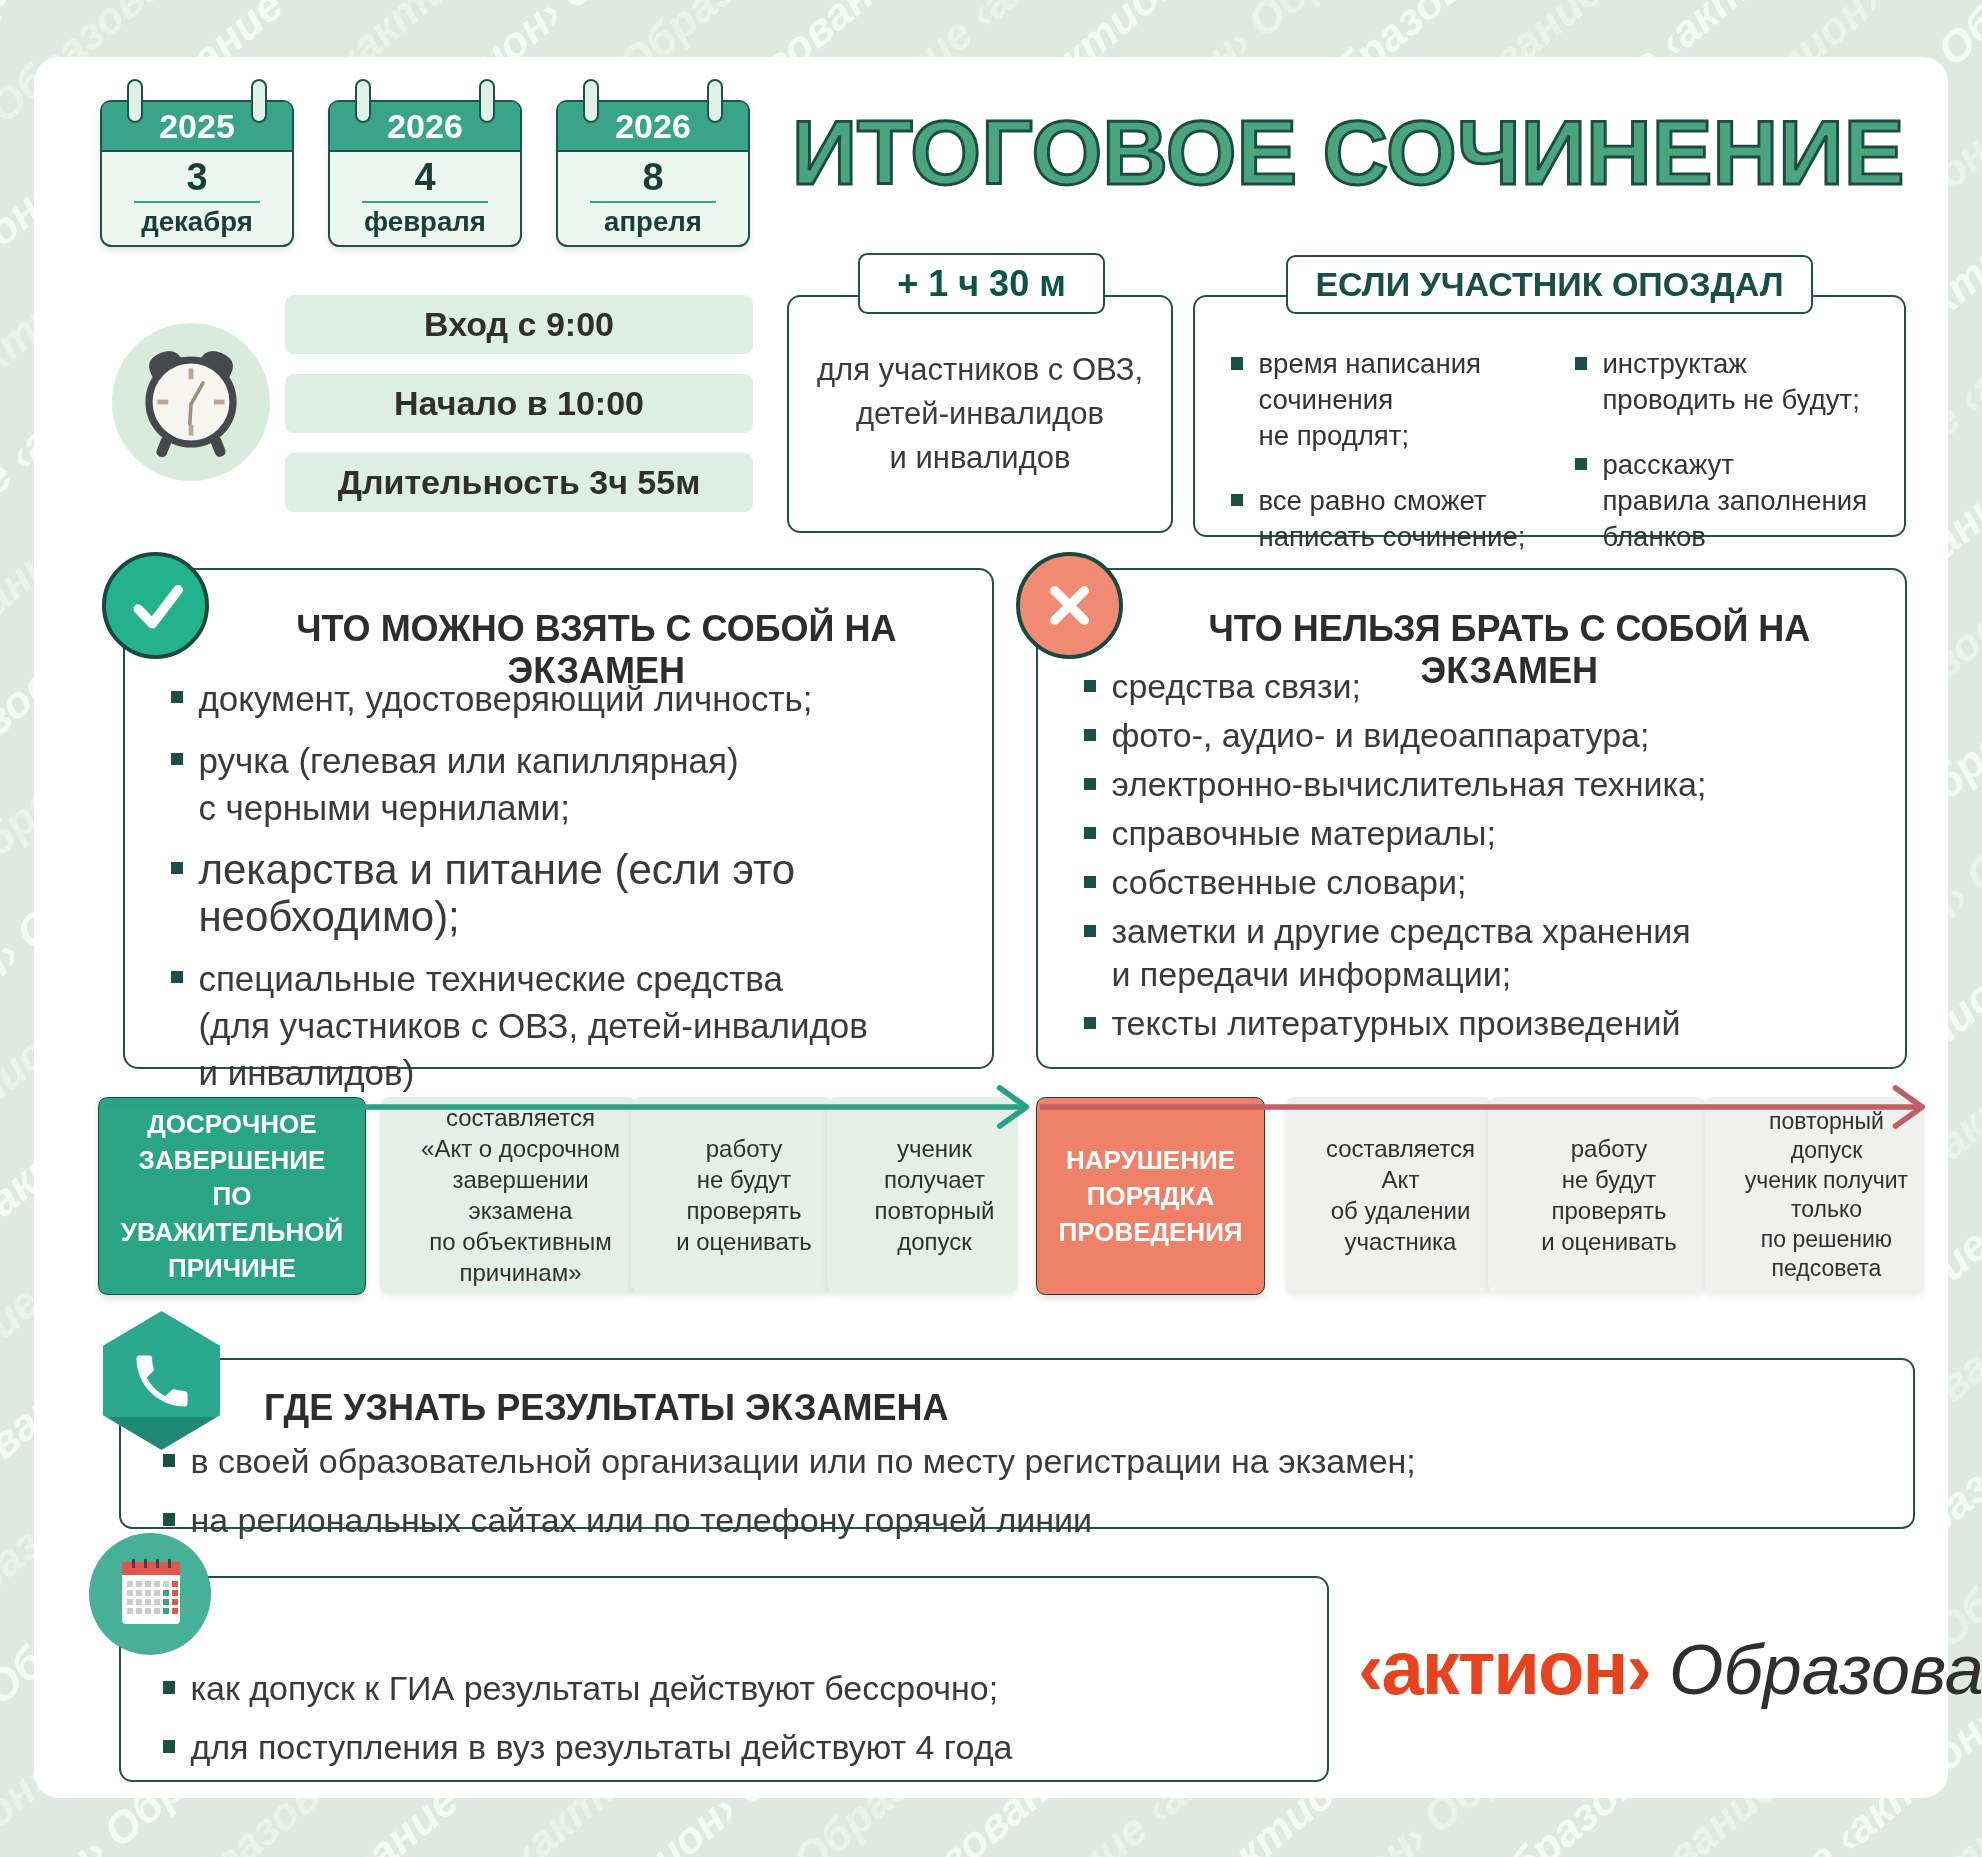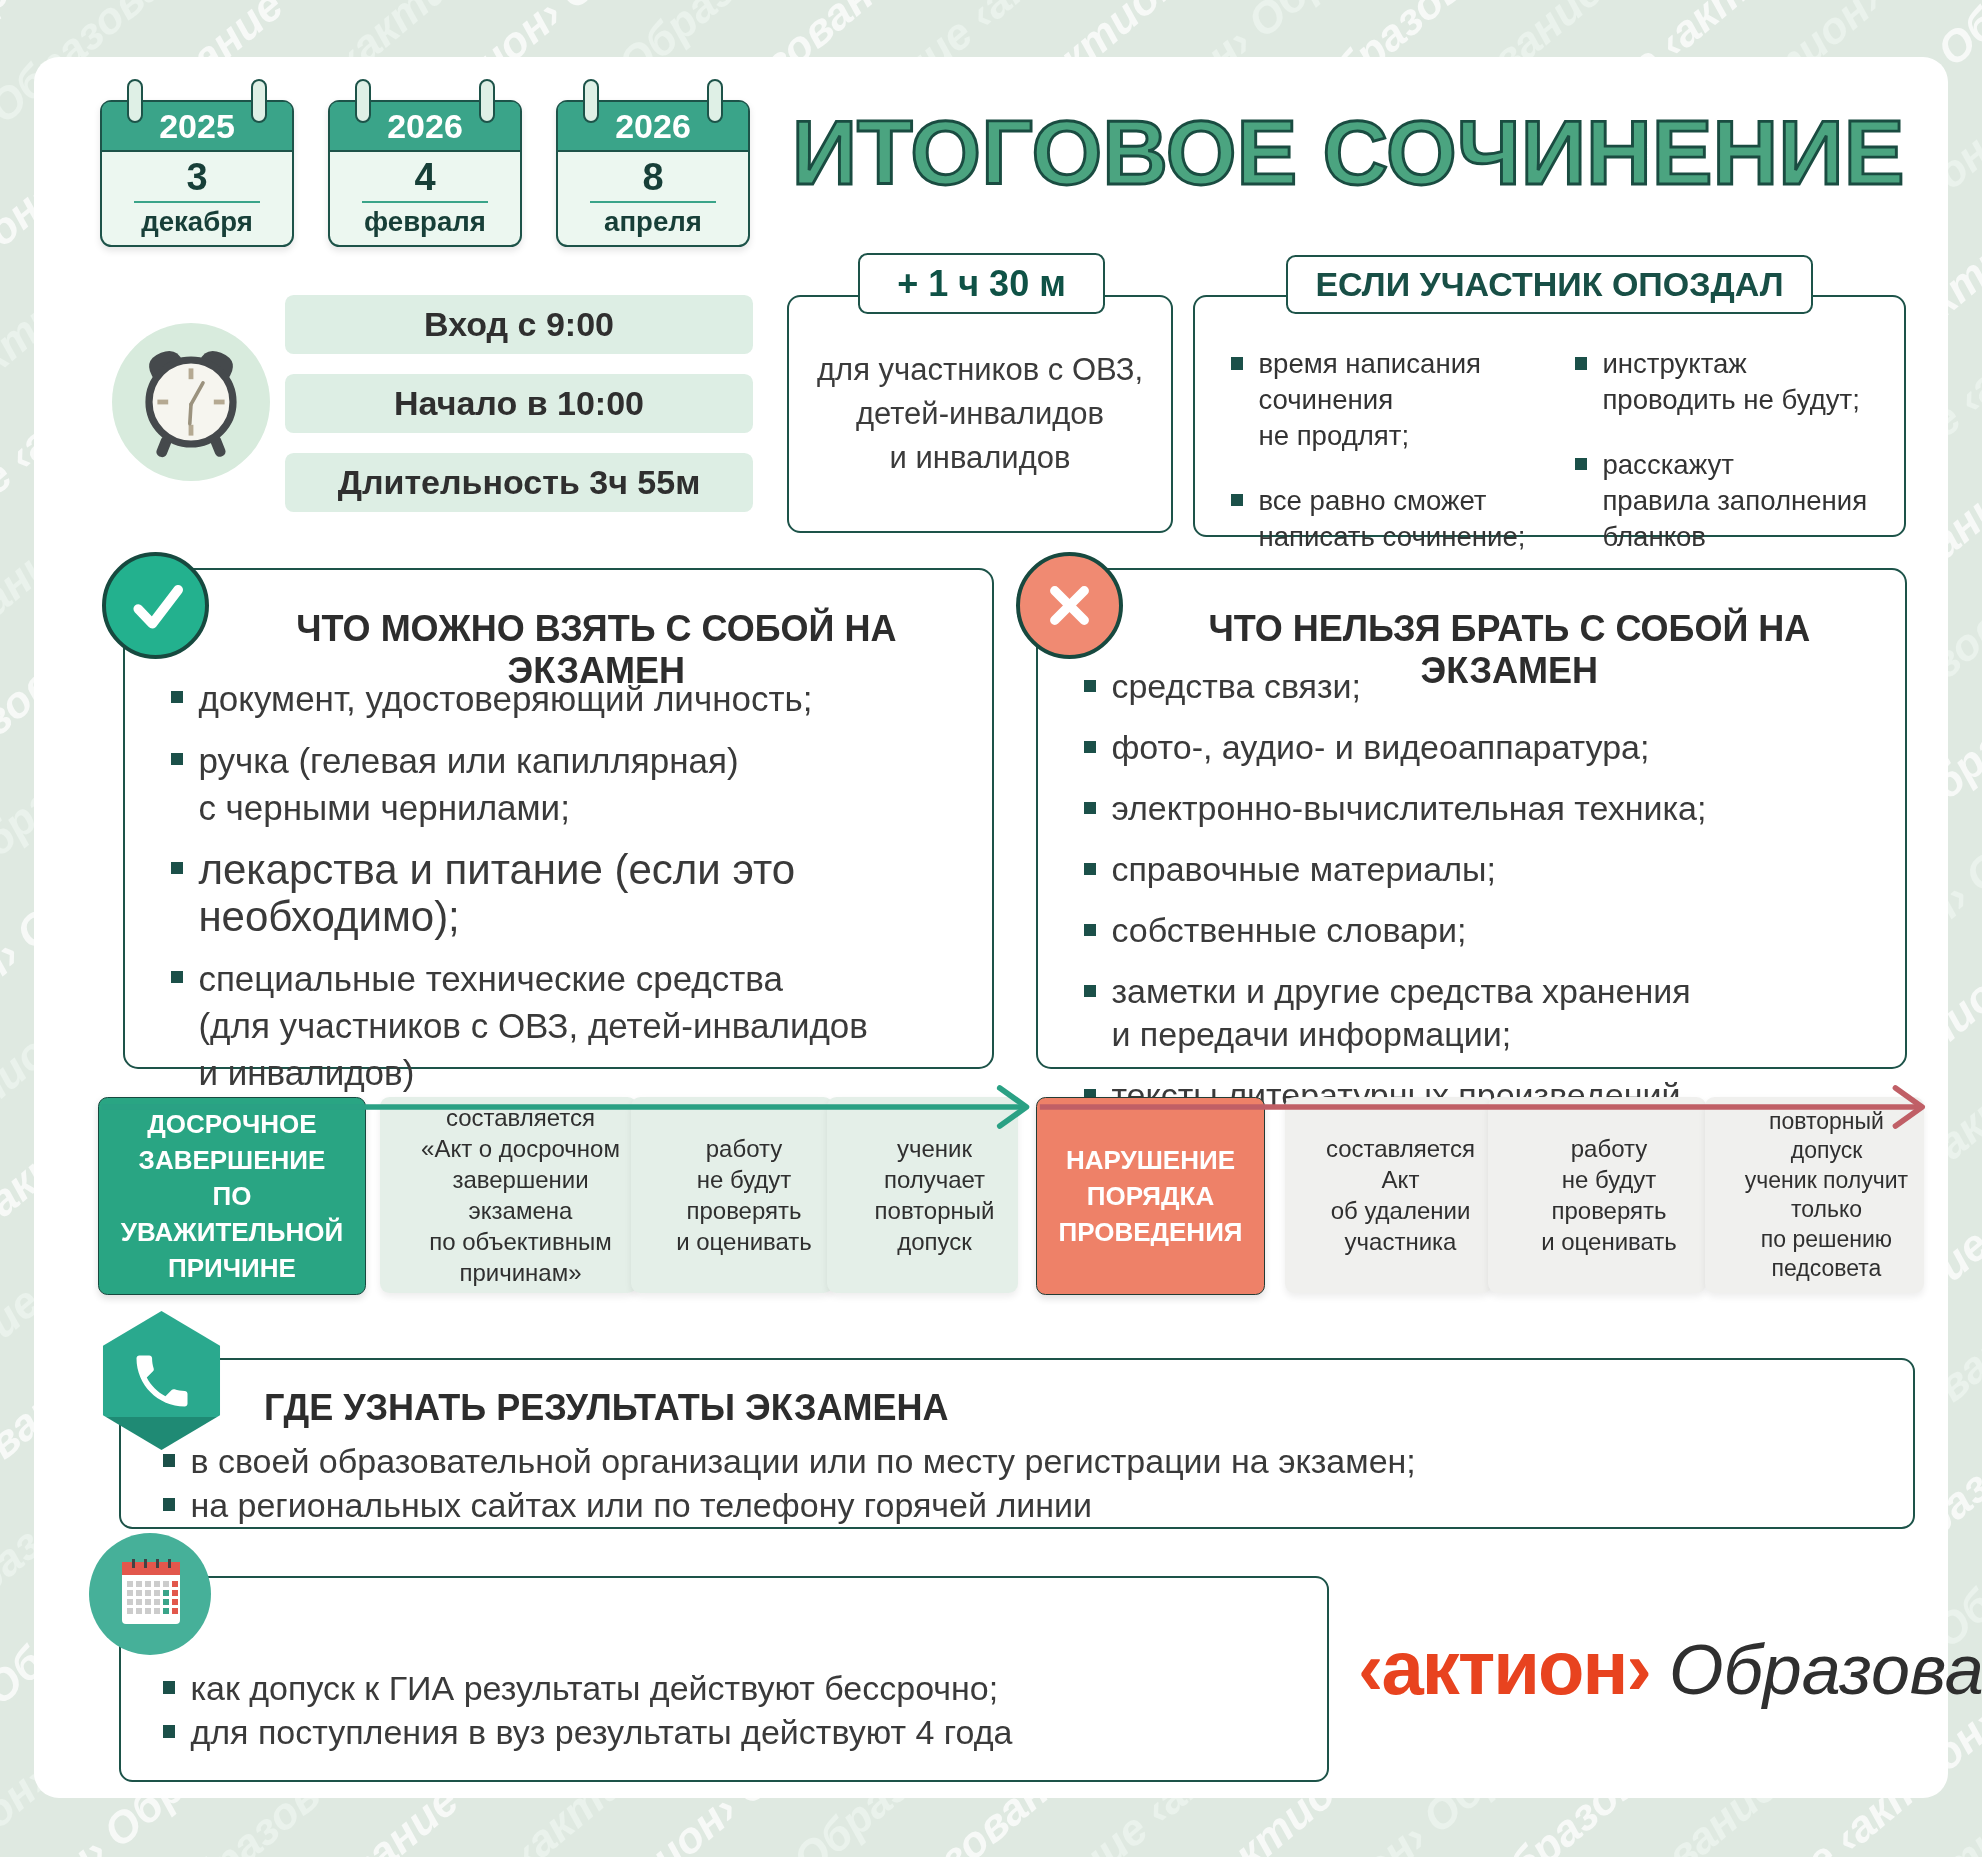--- a/index.html
+++ b/index.html
@@ -56,21 +56,21 @@
   .fhead.green{background:#29a583;border:1.9px solid #17493f;}
   .fhead.red{background:#ee8168;border:1.9px solid #233b34;}
   .fstep{position:absolute;top:0;height:196px;border-radius:9.5px;display:flex;align-items:center;justify-content:center;text-align:center;font-size:24px;line-height:31px;color:#2f2f2f;box-shadow:0 3.8px 7.6px rgba(0,0,0,.07);padding-left:24px;}
   .fstep.mint{background:#e4efe8;}
   .fstep.gray{background:#f0f0ee;}
   .arrow{position:absolute;top:-11.4px;left:0;overflow:visible;z-index:2;}
   
   .resbox{left:85px;top:1301px;width:1792px;height:167px;background:#fff;border:2.9px solid #1d5349;border-radius:13.3px;}
   .valbox{left:85px;top:1519px;width:1206px;height:202px;background:#fff;border:2.9px solid #1d5349;border-radius:13.3px;}
   .sechdr{position:absolute;left:143px;font-size:36px;font-weight:bold;color:#2d2d2d;}
-  .seclist{position:absolute;left:42px;display:flex;flex-direction:column;gap:2px;}
+  .seclist{position:absolute;left:42px;display:flex;flex-direction:column;gap:17px;}
   .seclist .txt{font-size:34px;line-height:42px;color:#3a3a3a;}
   .seclist .sq{margin-top:14.3px;}
   .hex{position:absolute;left:61px;top:1254px;width:133px;height:139px;z-index:4;
        clip-path:polygon(50% 0,94% 25%,94% 75%,50% 100%,6% 75%,6% 25%);
        background:linear-gradient(to bottom,#2aa98e 76%,#1f8a74 76%);
        display:flex;align-items:center;justify-content:center;}
   .calico{position:absolute;left:55px;top:1476px;width:122px;height:122px;border-radius:50%;background:#46b099;display:flex;align-items:center;justify-content:center;z-index:4;}
   
   .logo{left:1324px;top:1567px;display:flex;align-items:baseline;}
   .logo .brand{font-size:76px;font-weight:800;color:#e8431f;letter-spacing:-1.9px;}
@@ -229,21 +229,21 @@
   </div>
 
   <div class="circ red" style="left:982px;top:495px;">
     <svg width="67" height="67" viewBox="0 0 100 100">
       <line x1="28" y1="28" x2="72" y2="72" stroke="#ffffff" stroke-width="14" stroke-linecap="round"></line>
       <line x1="72" y1="28" x2="28" y2="72" stroke="#ffffff" stroke-width="14" stroke-linecap="round"></line>
     </svg>
   </div>
   <div class="bigbox" style="left:1002px;">
     <div class="hdr">ЧТО НЕЛЬЗЯ БРАТЬ С СОБОЙ НА ЭКЗАМЕН</div>
-    <div class="biglist" style="top:95px;gap:18px;">
+    <div class="biglist" style="top:95px;gap:6px;">
       <div class="li">
         <span class="sq" style="margin-top:15px"></span>
         <span class="txt pre" style="font-size:34px;line-height:43px">средства связи;</span>
       </div>
       <div class="li">
         <span class="sq" style="margin-top:15px"></span>
         <span class="txt pre" style="font-size:34px;line-height:43px">фото-, аудио- и видеоаппаратура;</span>
       </div>
       <div class="li">
         <span class="sq" style="margin-top:15px"></span>

